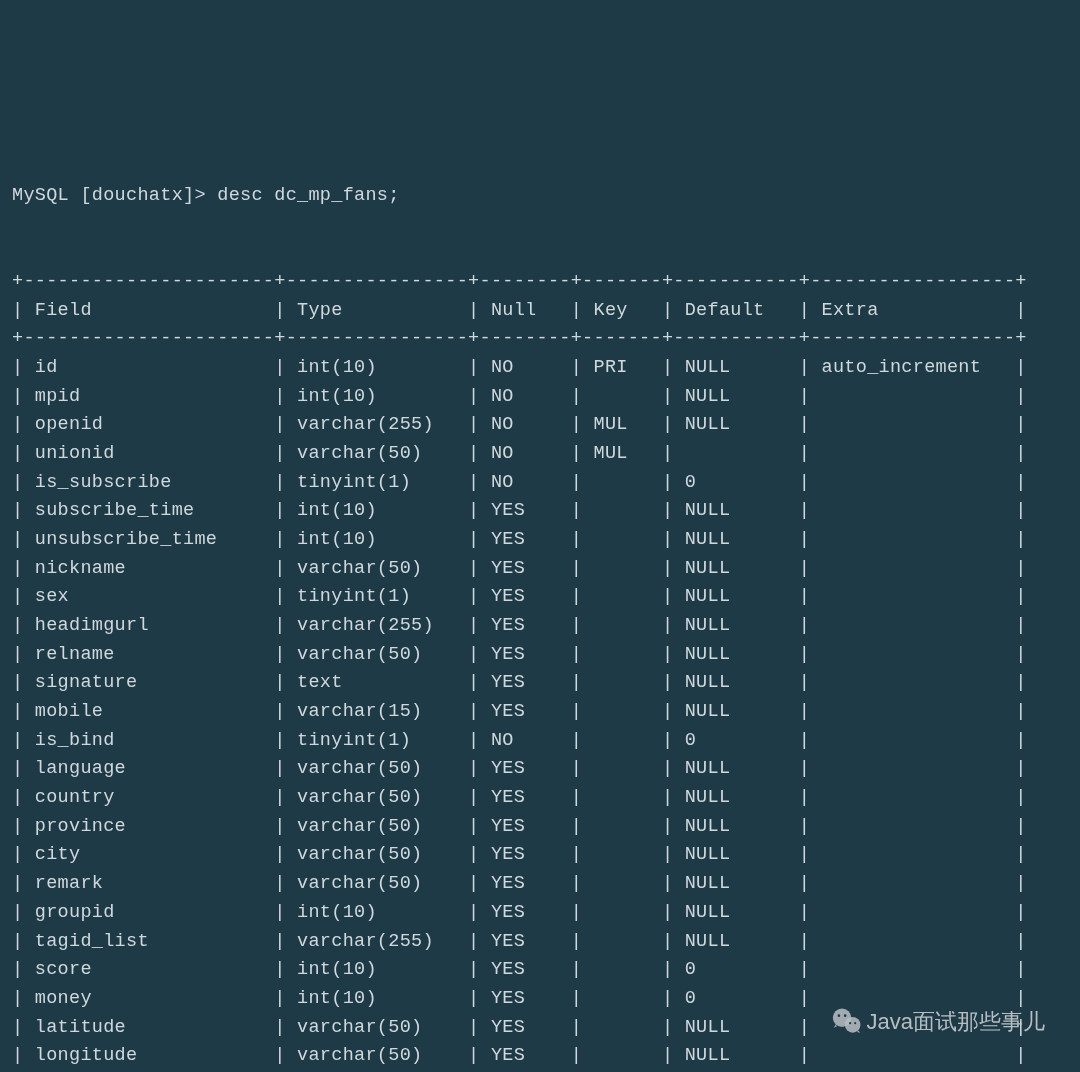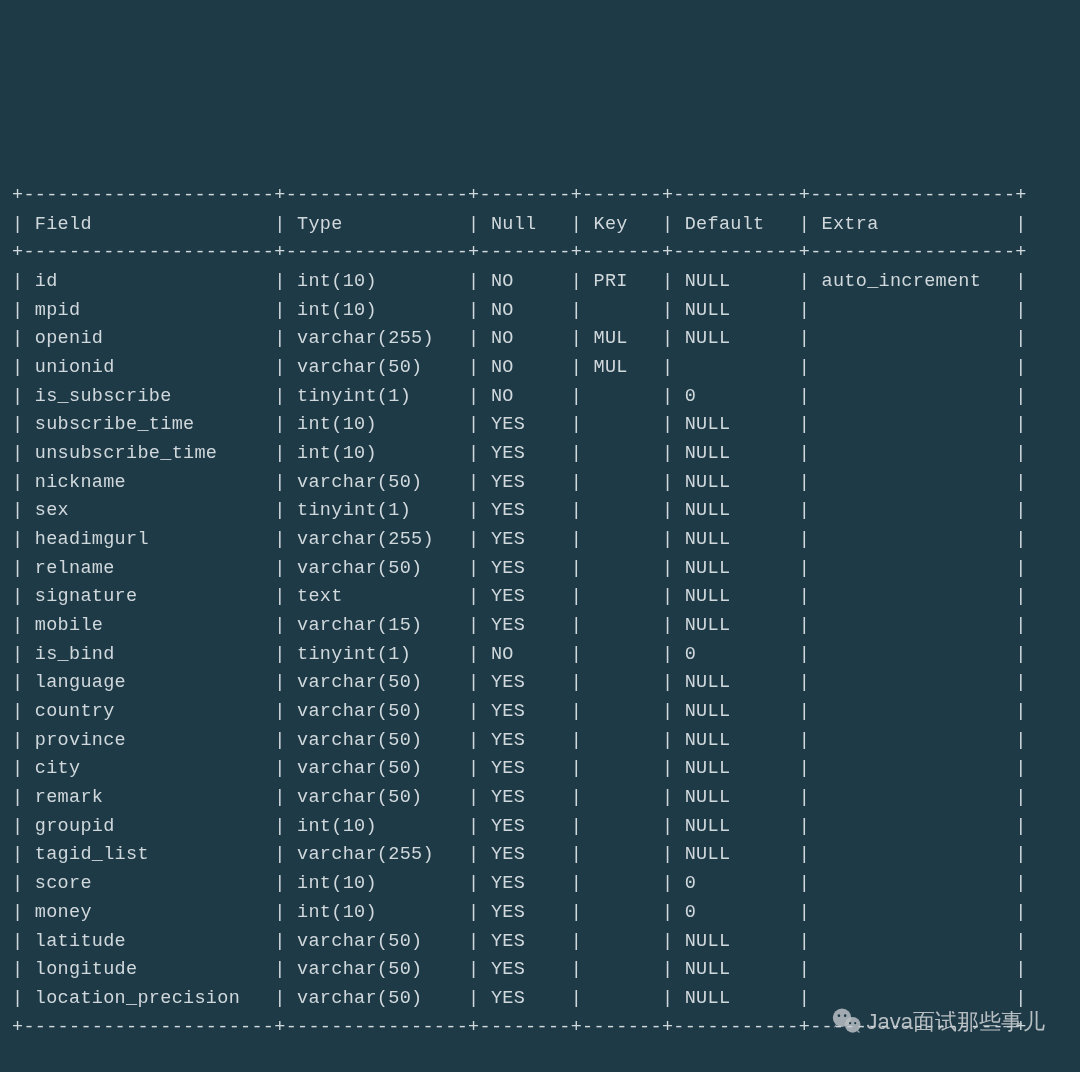--- a/index.html
+++ b/index.html
@@ -39,20 +39,21 @@
       width: 34px;
       height: 34px;
     }
   </style>
 </head>
 <body>
 
 
 
 <div class="terminal">
+  <div>MySQL [douchatx]&gt; desc dc_mp_fans;</div>
   <div id="table-output">+----------------------+----------------+--------+-------+-----------+------------------+
 | Field                | Type           | Null   | Key   | Default   | Extra            |
 +----------------------+----------------+--------+-------+-----------+------------------+
 | id                   | int(10)        | NO     | PRI   | NULL      | auto_increment   |
 | mpid                 | int(10)        | NO     |       | NULL      |                  |
 | openid               | varchar(255)   | NO     | MUL   | NULL      |                  |
 | unionid              | varchar(50)    | NO     | MUL   |           |                  |
 | is_subscribe         | tinyint(1)     | NO     |       | 0         |                  |
 | subscribe_time       | int(10)        | YES    |       | NULL      |                  |
 | unsubscribe_time     | int(10)        | YES    |       | NULL      |                  |

